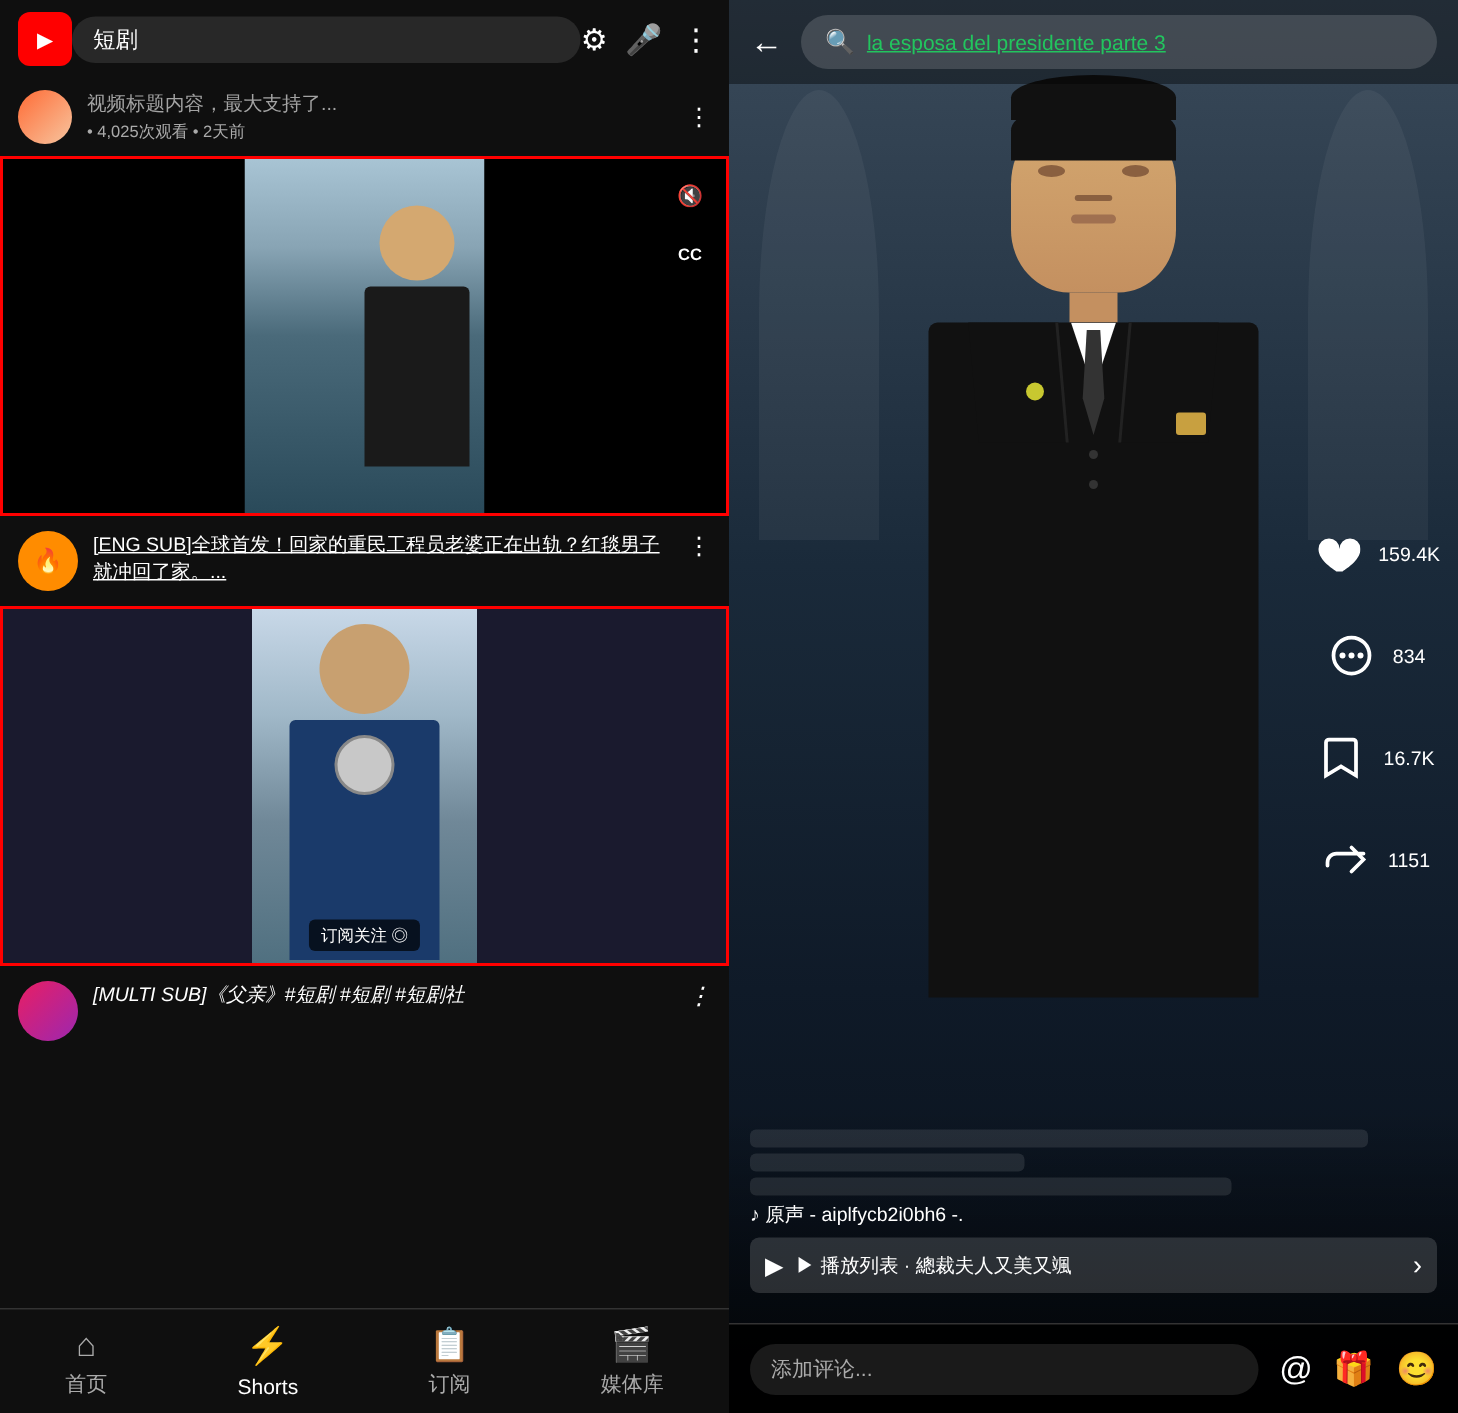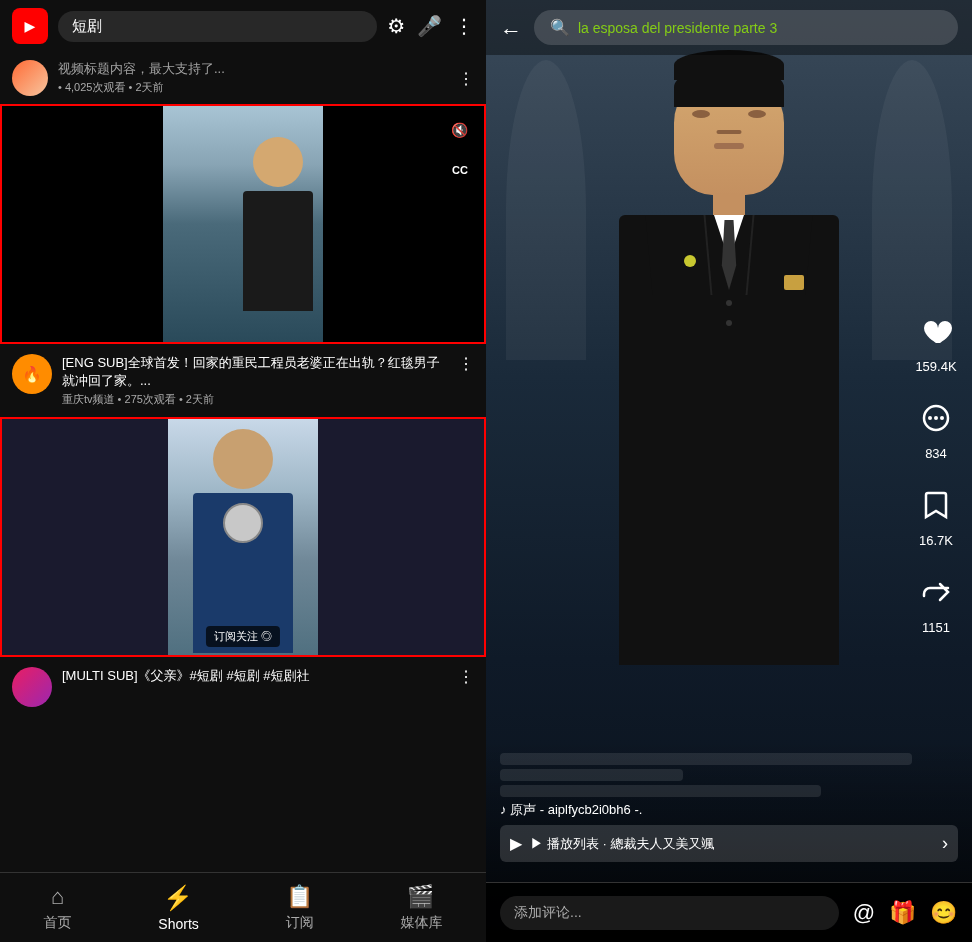--- a/index.html
+++ b/index.html
@@ -22,21 +22,20 @@
       overflow: hidden;
       position: relative;
     }
 
     
     .top-bar {
       display: flex;
       align-items: center;
       padding: 8px 12px;
       background: #0f0f0f;
-      gap: 10px;
       flex-shrink: 0;
     }
     .yt-logo {
       width: 36px;
       height: 36px;
       background: #ff0000;
       border-radius: 8px;
       display: flex;
       align-items: center;
       justify-content: center;
@@ -179,20 +178,21 @@
       font-size: 16px;
       color: #fff;
     }
     .channel-info {
       flex: 1;
     }
     .channel-title {
       color: #fff;
       font-size: 13px;
       line-height: 1.4;
+      text-decoration: underline;
     }
     .channel-meta {
       color: #aaa;
       font-size: 11px;
       margin-top: 2px;
     }
 
     
     .video-player-2 {
       width: 100%;
@@ -232,20 +232,21 @@
       white-space: nowrap;
     }
 
     
     .video-item-bottom {
       display: flex;
       padding: 10px 12px;
       gap: 10px;
       align-items: flex-start;
       flex-shrink: 0;
+      font-style: italic;
     }
     .bottom-avatar {
       width: 40px;
       height: 40px;
       border-radius: 50%;
       background: #e91e63;
       flex-shrink: 0;
       overflow: hidden;
     }
     .bottom-avatar-img {
@@ -329,22 +330,23 @@
       padding: 8px 16px;
       display: flex;
       align-items: center;
       gap: 8px;
     }
     .search-icon-r {
       color: #fff;
       font-size: 16px;
     }
     .search-text-r {
-      color: #84cc16;
+      color: #22c55e;
       font-size: 14px;
+      text-decoration: underline;
     }
 
     
     .video-content-area {
       width: 100%;
       height: 100%;
       position: relative;
     }
     .main-video-bg {
       width: 100%;
@@ -363,21 +365,21 @@
       top: 50%;
       transform: translateY(-50%);
       display: flex;
       flex-direction: column;
       align-items: center;
       gap: 20px;
       z-index: 10;
     }
     .action-btn {
       display: flex;
-      flex-direction: column;
+      flex-direction: row;
       align-items: center;
       gap: 4px;
       cursor: pointer;
     }
     .action-icon {
       width: 48px;
       height: 48px;
       display: flex;
       align-items: center;
       justify-content: center;
@@ -529,21 +531,20 @@
       </div>
     </div>
   </div>
 
   <div class="video-item-channel">
     <div class="channel-avatar">
       <span>🔥</span>
     </div>
     <div class="channel-info">
       <div class="channel-title">[ENG SUB]全球首发！回家的重民工程员老婆正在出轨？红毯男子就冲回了家。...</div>
-      <div class="channel-meta">重庆tv频道 • 275次观看 • 2天前</div>
     </div>
     <span class="icon-btn" style="font-size:16px;">⋮</span>
   </div>
 
   <div class="video-player-2">
     <div class="video2-content">
       <div style="position:absolute;left:0;top:0;width:calc(50% - 75px);height:100%;background:#1a1a2e;"></div>
       <div style="position:absolute;right:0;top:0;width:calc(50% - 75px);height:100%;background:#1a1a2e;"></div>
       <div class="video2-person">
         <div style="width:100%;height:100%;background:linear-gradient(180deg,#c8d8e8 0%,#a0b8c8 30%,#708898 60%,#507080 100%);display:flex;align-items:flex-start;justify-content:center;padding-top:10px;">

